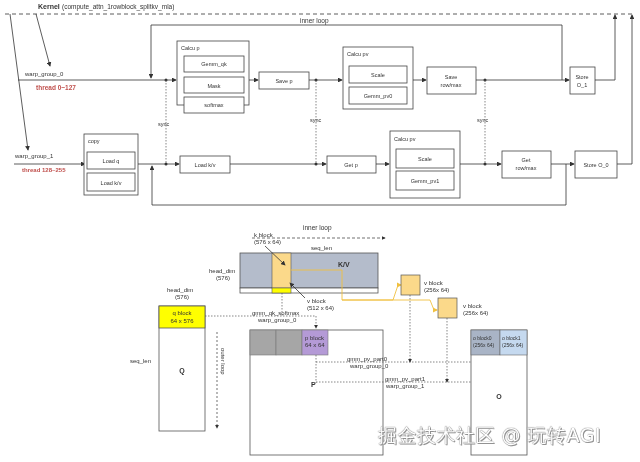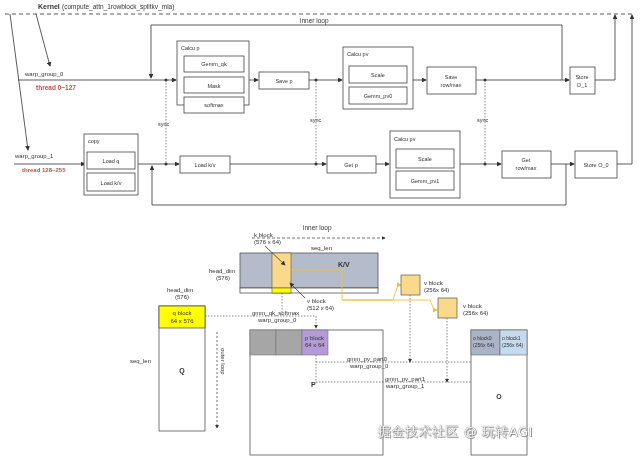--- a/index.html
+++ b/index.html
@@ -1,19 +1,19 @@
 <!DOCTYPE html>
 <html><head>
 <meta charset="utf-8">
 <style>
   html,body{margin:0;padding:0;background:#fff;}
   body{width:640px;height:462px;position:relative;overflow:hidden;font-family:"Liberation Sans",sans-serif;}
   svg{position:absolute;left:0;top:0;}
   .t{font-family:"Liberation Sans",sans-serif;fill:#333;}
-  .wm{position:absolute;left:378px;top:423px;font-family:"DejaVu Sans",sans-serif;font-size:13px;color:#fff;
+  .wm{position:absolute;left:378px;top:423px;font-family:"DejaVu Sans",sans-serif;font-size:19px;color:#fff;
       text-shadow:0 0 1px #777,0 0 1px #777,1px 1px 0 #999;letter-spacing:0.5px;}
 </style>
 </head>
 <body>
 
 <svg width="640" height="462" viewBox="0 0 640 462">
   <defs>
     <marker id="ar" markerWidth="6" markerHeight="6" refX="5" refY="3" orient="auto">
         <path d="M0,0 L6,3 L0,6 z" fill="#333"></path>
       </marker>

